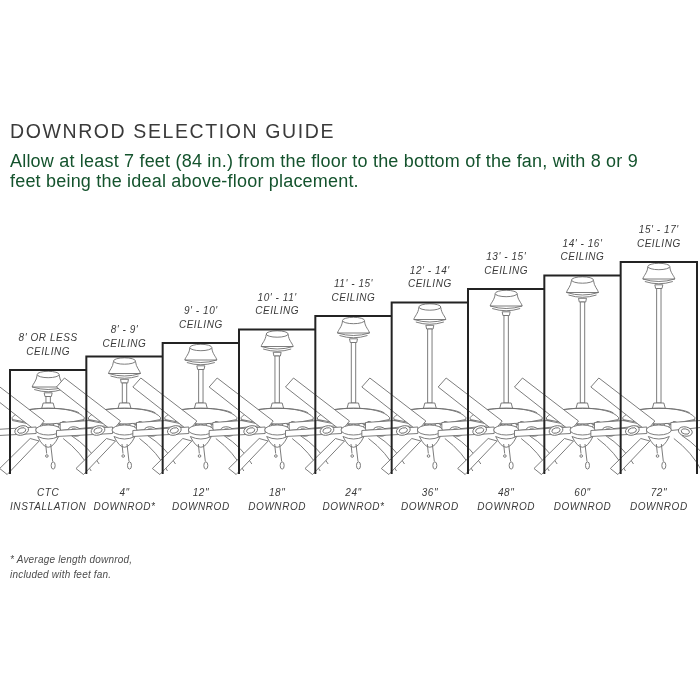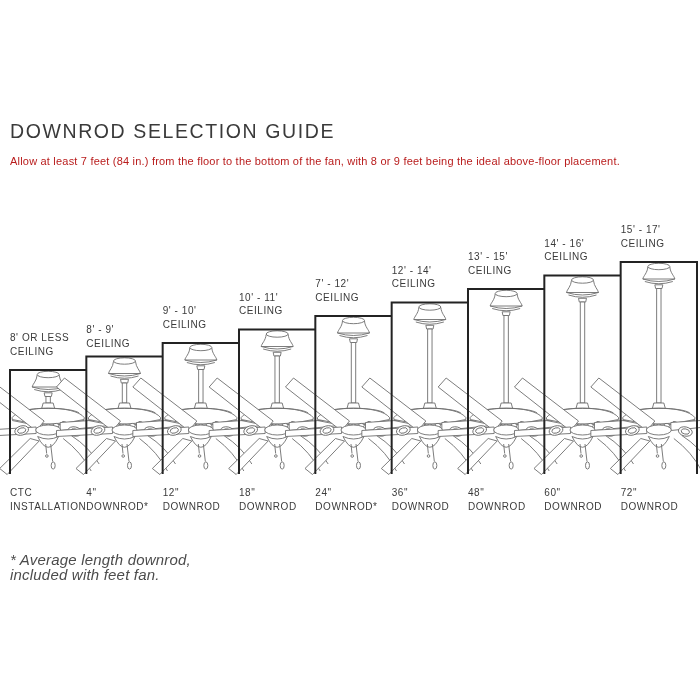--- a/index.html
+++ b/index.html
@@ -1,26 +1,26 @@
 <!DOCTYPE html>
 <html><head>
 <meta charset="utf-8">
 <style>
   html,body{margin:0;padding:0;background:#ffffff;}
   body{width:700px;height:700px;font-family:"Liberation Sans",sans-serif;}
   .page{position:relative;width:700px;height:700px;background:#ffffff;overflow:hidden;color:#3a3a3a;}
   .title{position:absolute;left:10px;top:120px;margin:0;font-size:19.5px;font-weight:500;
          letter-spacing:1.6px;color:#3a3a3a;text-align:center;}
-  .subtitle{position:absolute;left:10px;top:152px;margin:0;width:652px;font-size:11px;
-            line-height:19.5px;letter-spacing:0.2px;color:#b91c1c;}
+  .subtitle{position:absolute;left:10px;top:152px;margin:0;width:652px;font-size:18px;
+            line-height:19.5px;letter-spacing:0.2px;color:#14532d;}
   #diagram{position:absolute;left:0;top:0;width:700px;height:700px;}
   #diagram svg{position:absolute;left:0;top:0;}
-  .toplabel,.botlabel{position:absolute;font-size:10px;line-height:13.5px;
-            letter-spacing:0.55px;color:#3a3a3a;white-space:nowrap;font-weight:500;}
-  .footnote{position:absolute;left:10px;top:553px;font-style:italic;font-size:15px;
+  .toplabel,.botlabel{position:absolute;text-align:center;font-size:10px;line-height:13.5px;
+            letter-spacing:0.55px;color:#3a3a3a;white-space:nowrap;font-weight:500;font-style:italic;}
+  .footnote{position:absolute;left:10px;top:553px;font-style:italic;font-size:10px;
             line-height:14.5px;letter-spacing:0.2px;color:#4c4c4c;}
 </style>
 </head>
 <body>
 
 <div class="page">
 
   <div class="title">DOWNROD SELECTION GUIDE</div>
 
   <div class="subtitle">Allow at least 7 feet (84 in.) from the floor to the bottom of the fan, with 8 or 9 feet being the ideal above-floor placement.</div>
@@ -352,21 +352,21 @@
       </div>
       <div class="toplabel" style="left:238.999px;top:290.5px;width:76.333px">
         <div>10' - 11'</div>
         <div>CEILING</div>
       </div>
       <div class="botlabel" style="left:238.999px;top:486px;width:76.333px">
         <div>18"</div>
         <div>DOWNROD</div>
       </div>
       <div class="toplabel" style="left:315.332px;top:277px;width:76.333px">
-        <div>7' - 12'</div>
+        <div>11' - 15'</div>
         <div>CEILING</div>
       </div>
       <div class="botlabel" style="left:315.332px;top:486px;width:76.333px">
         <div>24"</div>
         <div>DOWNROD*</div>
       </div>
       <div class="toplabel" style="left:391.66499999999996px;top:263.5px;width:76.333px">
         <div>12' - 14'</div>
         <div>CEILING</div>
       </div>

